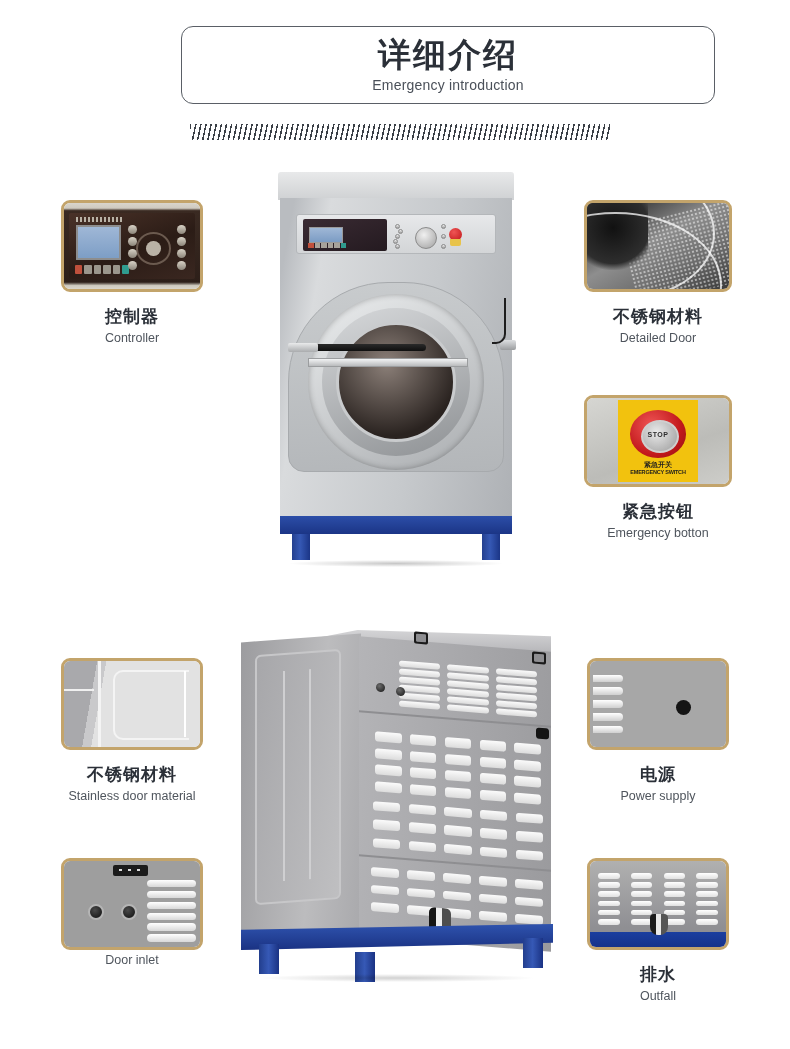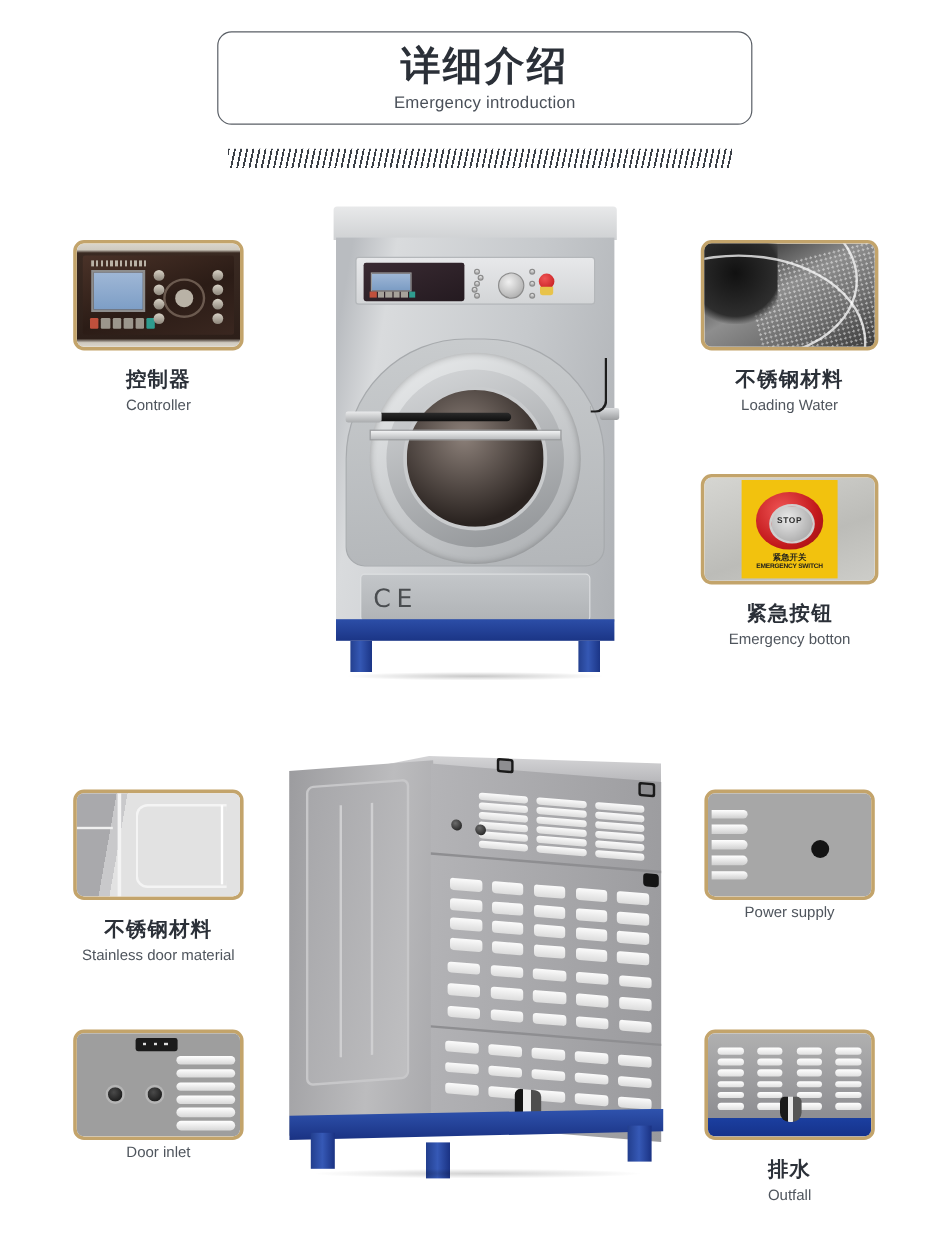--- a/index.html
+++ b/index.html
@@ -6,21 +6,21 @@
   html, body {
     width: 790px; height: 1049px;
     background: #ffffff;
     font-family: "Liberation Sans", "DejaVu Sans", sans-serif;
     overflow: hidden;
   }
   .page { position: relative; width: 790px; height: 1049px; background:#fff; }
 
   
   .header-box{
-    position:absolute; left:181px; top:26px; width:446px; height:78px;
+    position:absolute; left:181px; top:26px; width:534px; height:78px;
     border:1px solid #5a5f66; border-radius:12px; background:#fff;
     display:flex; flex-direction:column; align-items:center; justify-content:center;
   }
   .header-title{
     font-size:33px; font-weight:bold; color:#2b3038; letter-spacing:2px;
     line-height:1.1; font-family:"DejaVu Sans","Liberation Sans",sans-serif;
   }
   .header-sub{
     font-size:14px; color:#4a5059; margin-top:3px; letter-spacing:.2px;
   }
@@ -326,21 +326,21 @@
     <div class="thumb wide">
       <div class="art">
         <div class="ld-bg"></div>
         <div class="ld-perf"></div>
         <div class="ld-dark"></div>
         <div class="ld-arc" style="left:-30%; top:-40%; width:120%; height:150%;"></div>
         <div class="ld-arc" style="left:-55%; top:10%; width:150%; height:170%;"></div>
       </div>
     </div>
     <div class="feat-cn">不锈钢材料</div>
-    <div class="feat-en">Loading Water</div>
+    <div class="feat-en">Detailed Door</div>
   </div>
 
   <div class="feature" style="left:578px; top:395px;">
     <div class="thumb wide">
       <div class="art">
         <div class="es-bg"></div>
         <div class="es-plate"></div>
         <div class="es-btn">
           <span class="es-stop">STOP</span>
         </div>
@@ -359,20 +359,21 @@
         <div class="ps-slots">
             <i></i>
             <i></i>
             <i></i>
             <i></i>
             <i></i>
           </div>
         <div class="ps-port"></div>
       </div>
     </div>
+    <div class="feat-cn">电源</div>
     <div class="feat-en">Power supply</div>
   </div>
 
   <div class="feature" style="left:578px; top:858px;">
     <div class="thumb">
       <div class="art">
         <div class="of-bg"></div>
         <div class="of-cols">
           <div class="of-col">
               <i></i>
@@ -446,23 +447,20 @@
 
     <div class="m1-doorwell"></div>
     <div class="m1-ring-o"></div>
     <div class="m1-ring-m"></div>
     <div class="m1-glass"></div>
     <div class="m1-handlebar"></div>
     <div class="m1-handle"></div>
     <div class="m1-lock"></div>
     <div class="m1-cable"></div>
 
-    <div class="m1-lowpanel">
-      <div class="m1-ce">C E</div>
-    </div>
 
     <div class="m1-base"></div>
     <div class="m1-leg" style="left:22px;"></div>
     <div class="m1-leg" style="left:212px;"></div>
     <div class="m1-shadow"></div>
   </div>
 
   <div class="m2">
     <div class="m2-top"></div>
     <div class="m2-side"></div>

